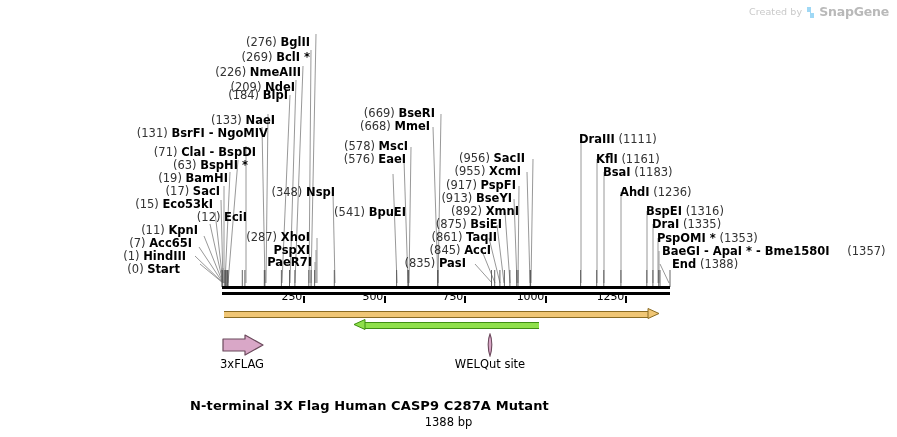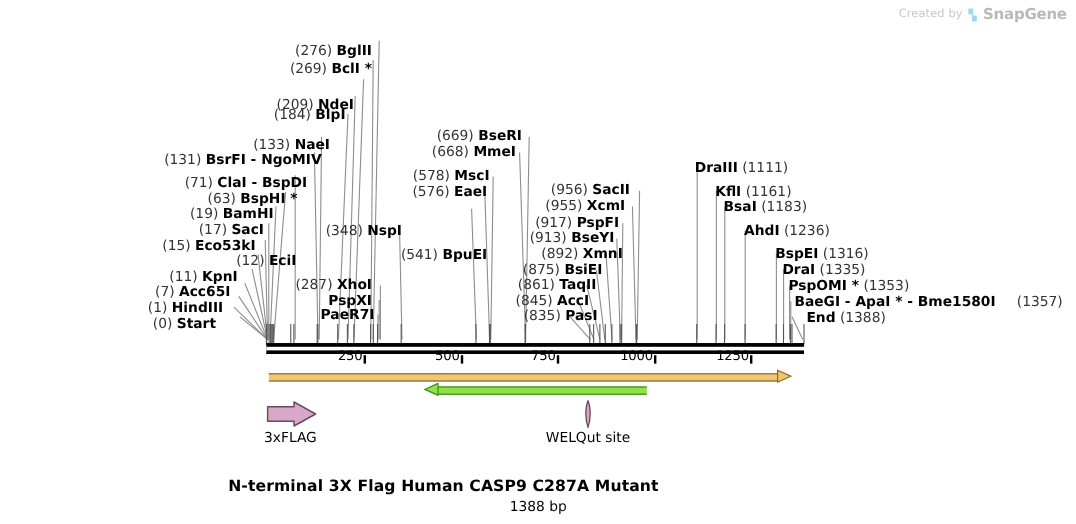--- a/index.html
+++ b/index.html
@@ -324,20 +324,24 @@
   <div class="label-layer">
 
     <div class="enz right-al" style="left:0px;top:36px;width:310px;">
       <span class="pos">(276)</span>
       <span class="nm">BglII</span>
     </div>
     <div class="enz right-al" style="left:0px;top:51px;width:310px;">
       <span class="pos">(269)</span>
       <span class="nm">BclI</span><span class="nm"> *</span>
     </div>
+    <div class="enz right-al" style="left:0px;top:66px;width:301px;">
+      <span class="pos">(226)</span>
+      <span class="nm">NmeAIII</span>
+    </div>
     <div class="enz right-al" style="left:0px;top:81px;width:295px;">
       <span class="pos">(209)</span>
       <span class="nm">NdeI</span>
     </div>
     <div class="enz right-al" style="left:0px;top:89px;width:288px;">
       <span class="pos">(184)</span>
       <span class="nm">BlpI</span>
     </div>
     <div class="enz right-al" style="left:0px;top:114px;width:275px;">
       <span class="pos">(133)</span>
@@ -449,21 +453,21 @@
       <span class="nm">BsiEI</span>
     </div>
     <div class="enz right-al" style="left:340px;top:231px;width:157px;">
       <span class="pos">(861)</span>
       <span class="nm">TaqII</span>
     </div>
     <div class="enz right-al" style="left:340px;top:244px;width:151px;">
       <span class="pos">(845)</span>
       <span class="nm">AccI</span>
     </div>
-    <div class="enz right-al" style="left:352px;top:257px;width:146px;text-align:right;">
+    <div class="enz right-al" style="left:320px;top:257px;width:146px;text-align:right;">
       <span class="pos">(835)</span>
       <span class="nm">PasI</span>
     </div>
 
     <div class="enz" style="left:579px;top:133px;">
       <span class="nm">DraIII</span>
       <span class="pos">(1111)</span>
     </div>
     <div class="enz" style="left:596px;top:153px;">
       <span class="nm">KflI</span>

